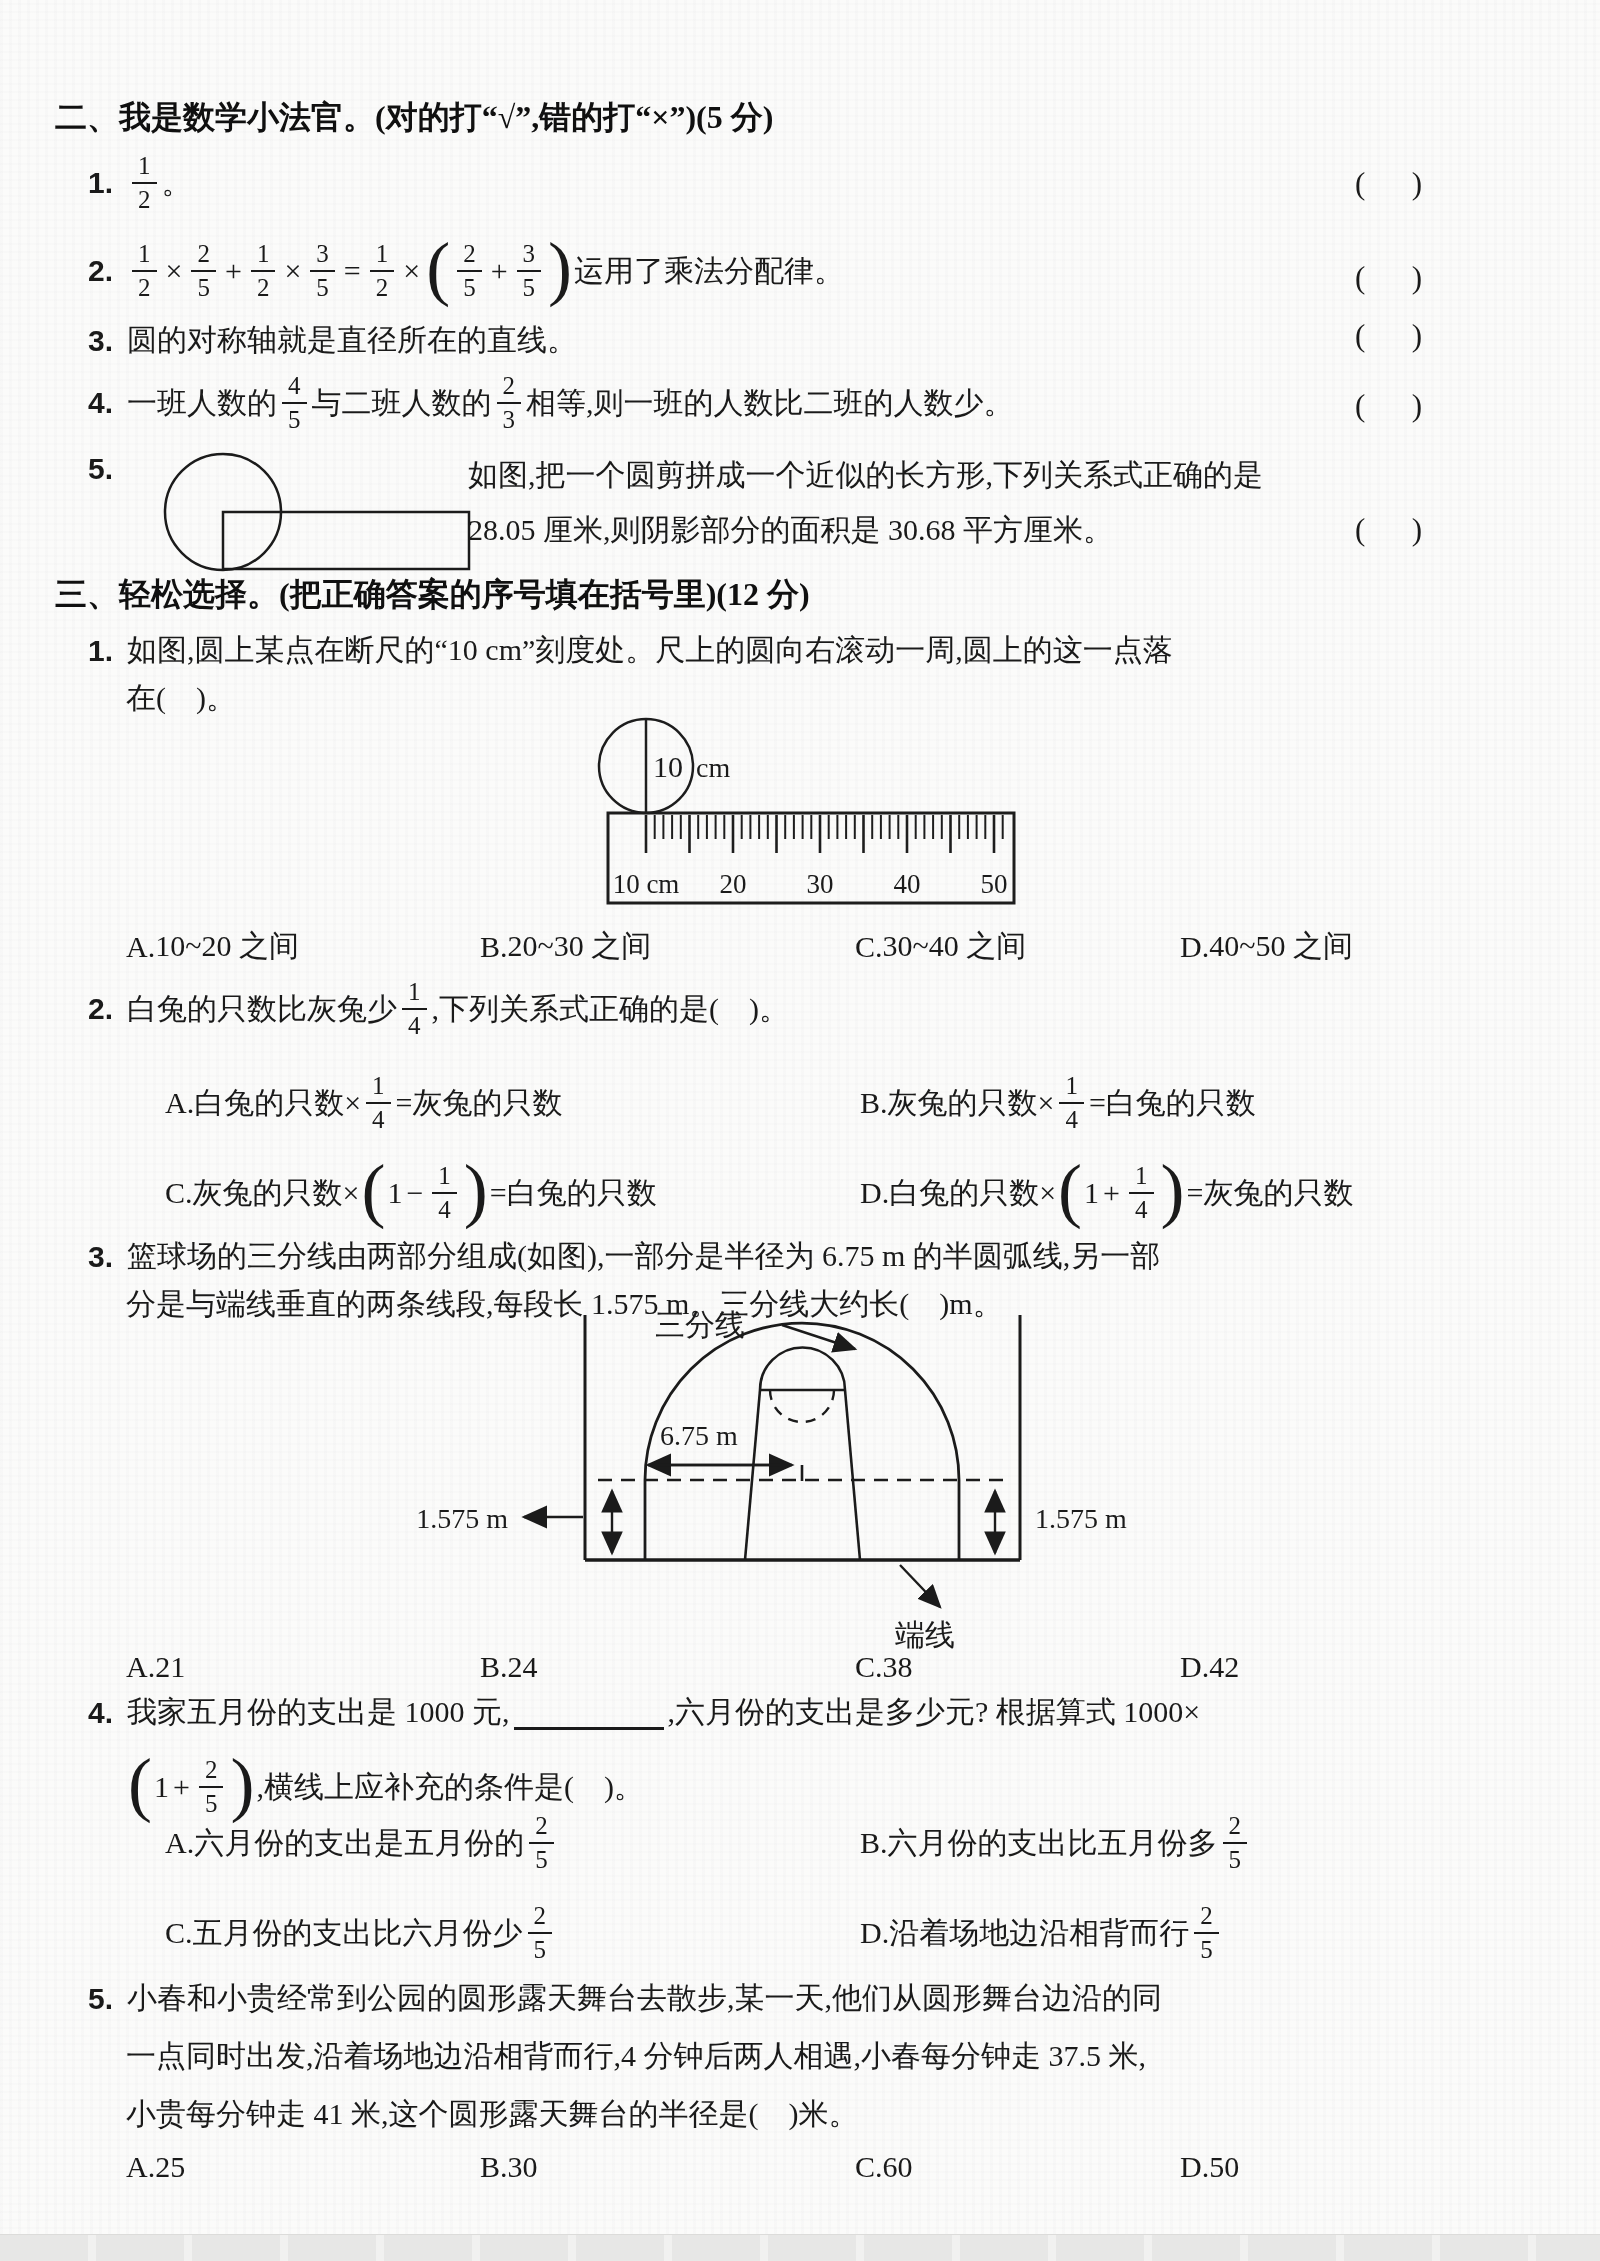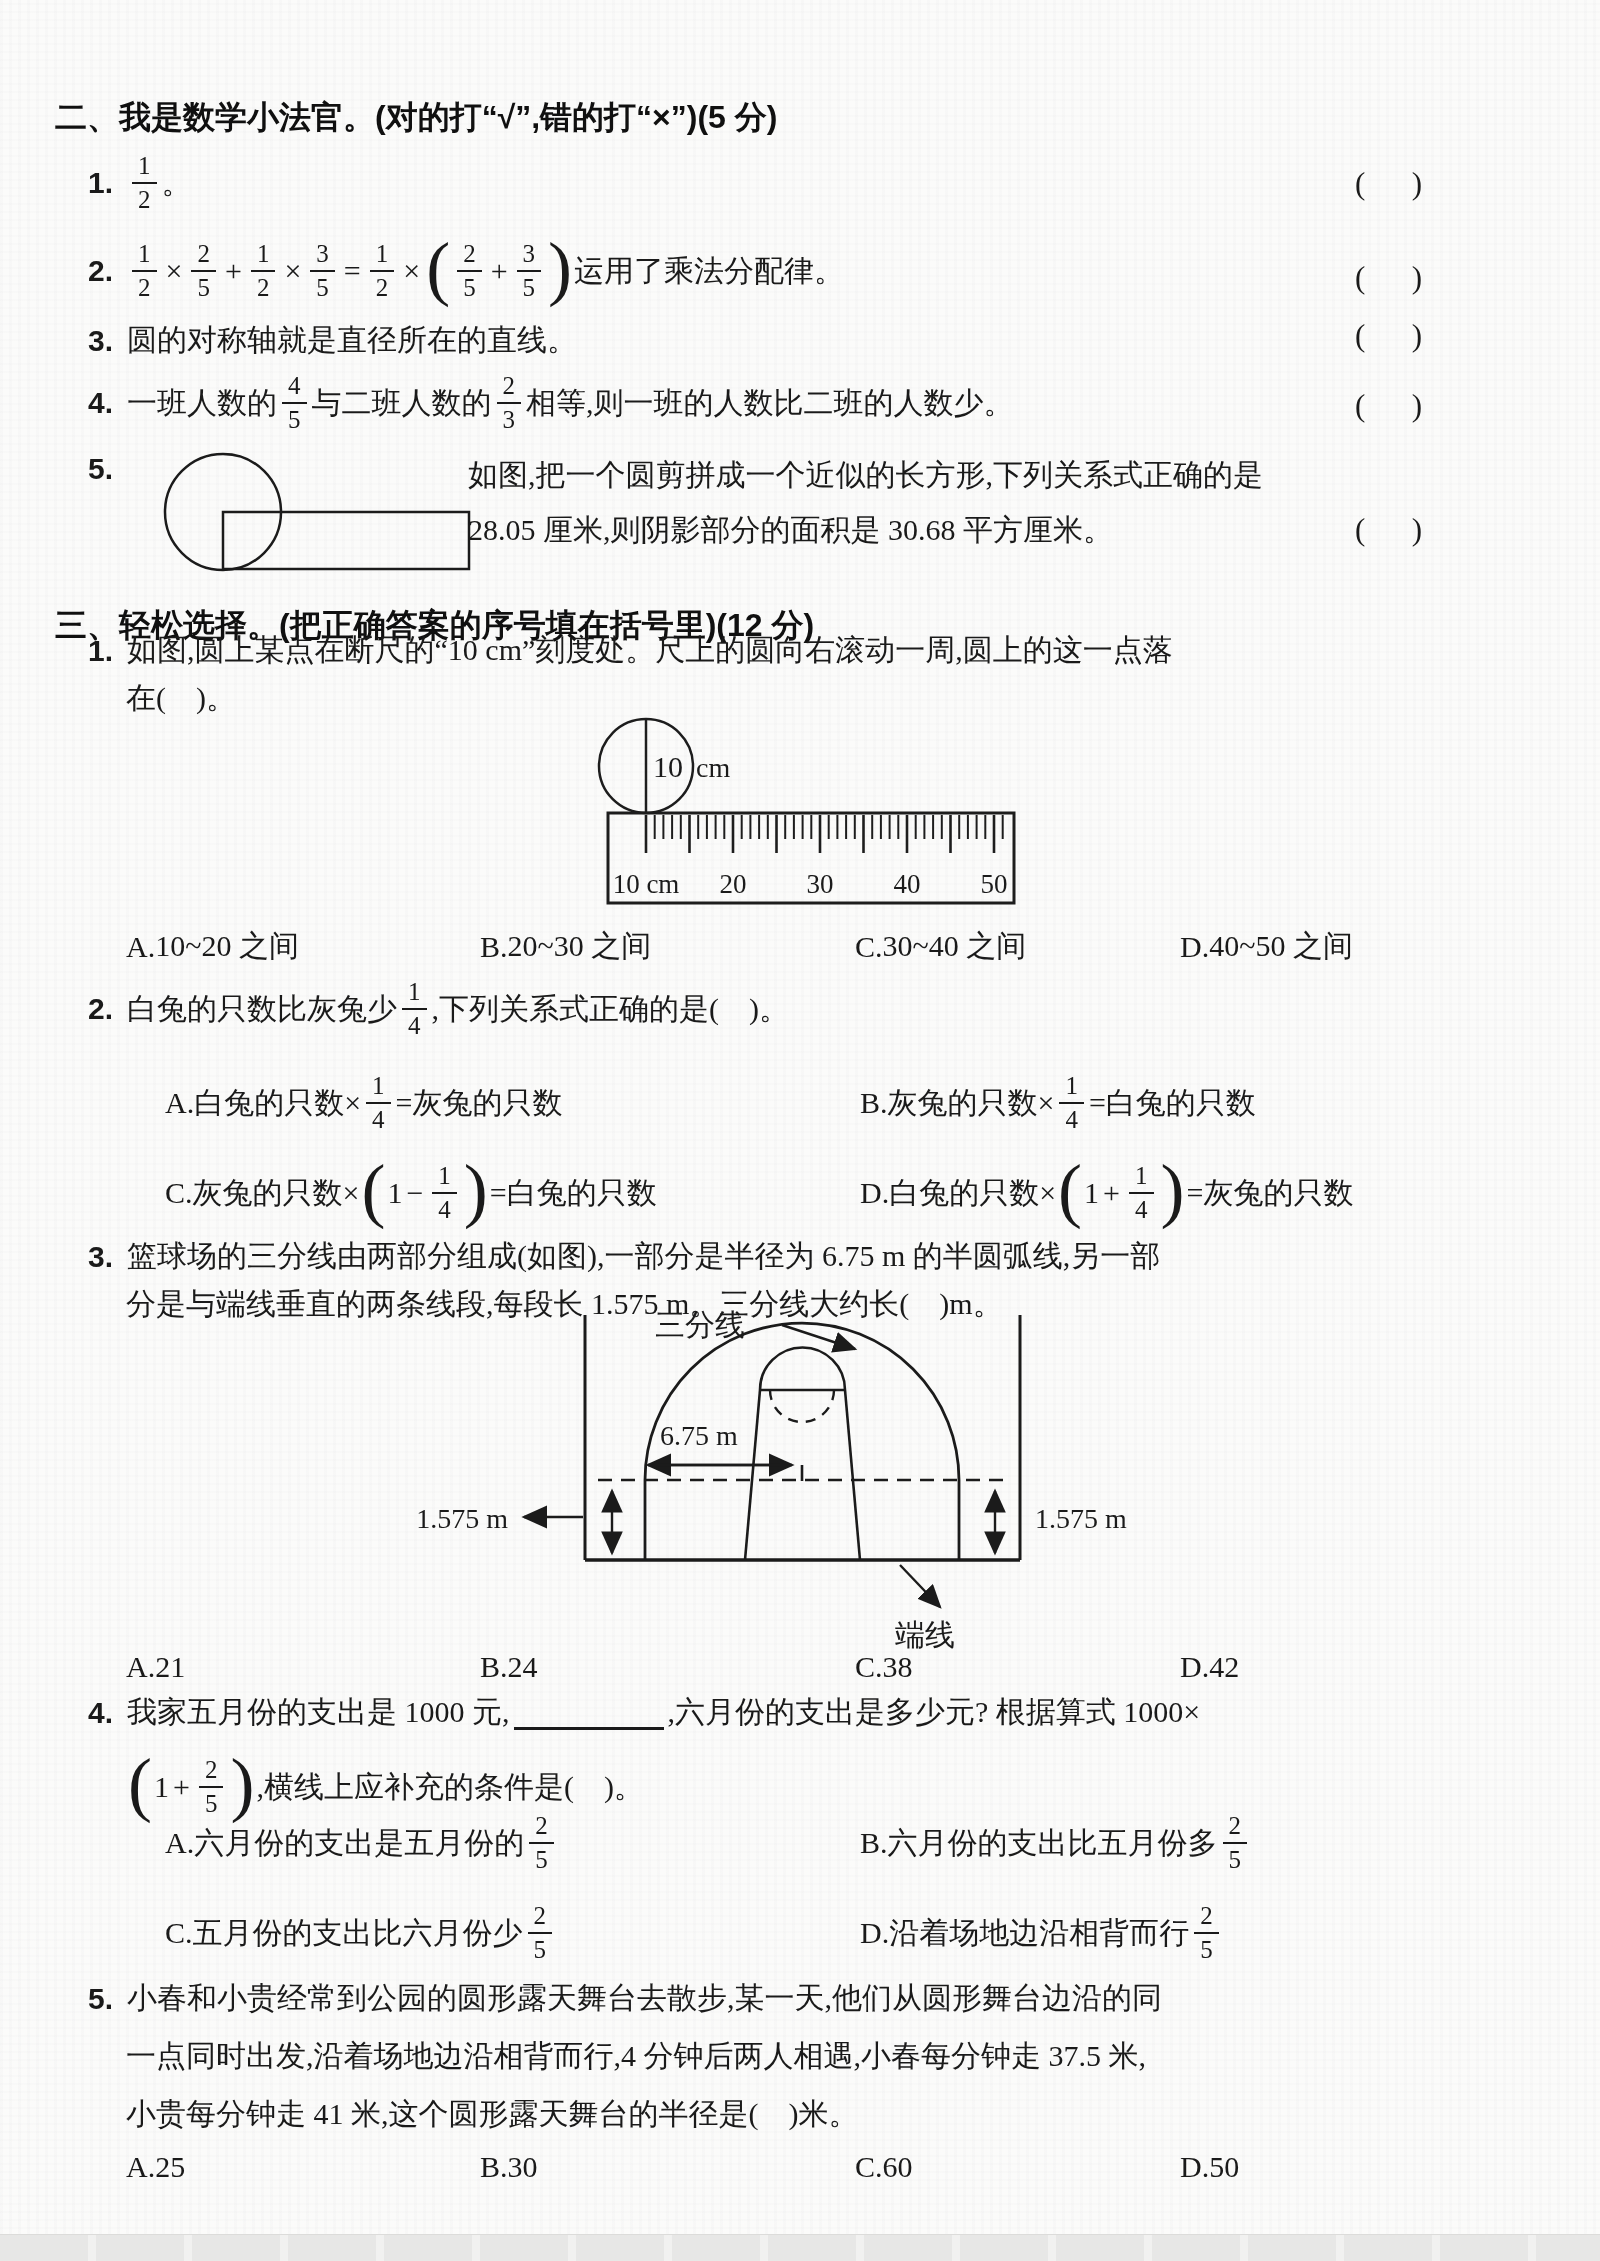--- a/index.html
+++ b/index.html
@@ -4,21 +4,21 @@
 <style>
   html,body{margin:0;padding:0;background:#e9e9e9;}
   .page{
     position:relative;width:1600px;height:2261px;margin:0 auto;overflow:hidden;
     background:#fbfbfa;
     background-image:
       repeating-linear-gradient(90deg, rgba(180,180,188,0.05) 0 3px, rgba(0,0,0,0) 3px 9px),
       repeating-linear-gradient(0deg, rgba(180,180,188,0.04) 0 2px, rgba(0,0,0,0) 2px 8px);
     font-family:"Liberation Serif","DejaVu Serif",serif;color:#1a1a1a;
   }
-  .hdr{position:absolute;font-family:Liberation Sans, sans-serif;
+  .hdr{position:absolute;font-family:Liberation Serif, serif;
        font-weight:bold;font-size:32px;color:#101010;white-space:nowrap;}
   .row{position:absolute;display:flex;align-items:center;white-space:nowrap;font-size:30px;}
   .num{font-family:"Liberation Sans","DejaVu Sans",sans-serif;font-weight:bold;margin-right:14px;}
   .txt{display:inline-block;}
   .fr{display:inline-flex;flex-direction:column;align-items:center;font-size:25px;line-height:1.12;margin:0 5px;}
   .fr .fn{padding:0 6px 2px;border-bottom:2.5px solid #1a1a1a;}
   .fr .fd{padding-top:2px;}
   .op{margin:0 4px;}
   .bp{font-size:72px;font-weight:400;line-height:0;margin:0 2px;position:relative;top:-3px;}
   .ans{position:absolute;font-size:31px;white-space:pre;color:#1a1a1a;}
@@ -118,21 +118,21 @@
     <rect x="61" y="62" width="246" height="57" fill="none" stroke="#1b1b1b" stroke-width="2.5"></rect>
   </svg>
   <div class="row" style="left:468px;top:455px">
     <span class="txt">如图,把一个圆剪拼成一个近似的长方形,下列关系式正确的是</span>
   </div>
   <div class="row" style="left:468px;top:510px">
     <span class="txt">28.05 厘米,则阴影部分的面积是 30.68 平方厘米。</span>
   </div>
   <span class="ans" style="left:1355px;top:512px">(&nbsp;&nbsp;&nbsp;&nbsp;&nbsp;&nbsp;)</span>
 
-  <div class="hdr" style="left:55px;top:604px">三、轻松选择。(把正确答案的序号填在括号里)(12 分)</div>
+  <div class="hdr" style="left:55px;top:573px">三、轻松选择。(把正确答案的序号填在括号里)(12 分)</div>
 
   <div class="row" style="left:88px;top:630px">
     <span class="num">1.</span>
     <span class="txt">如图,圆上某点在断尺的“10 cm”刻度处。尺上的圆向右滚动一周,圆上的这一点落</span>
   </div>
   <div class="row" style="left:126px;top:678px">
     <span class="txt">在(&nbsp;&nbsp;&nbsp;&nbsp;)。</span>
   </div>
 
   <svg class="figsvg" style="left:596px;top:700px" width="430" height="215" viewBox="0 0 430 215">

